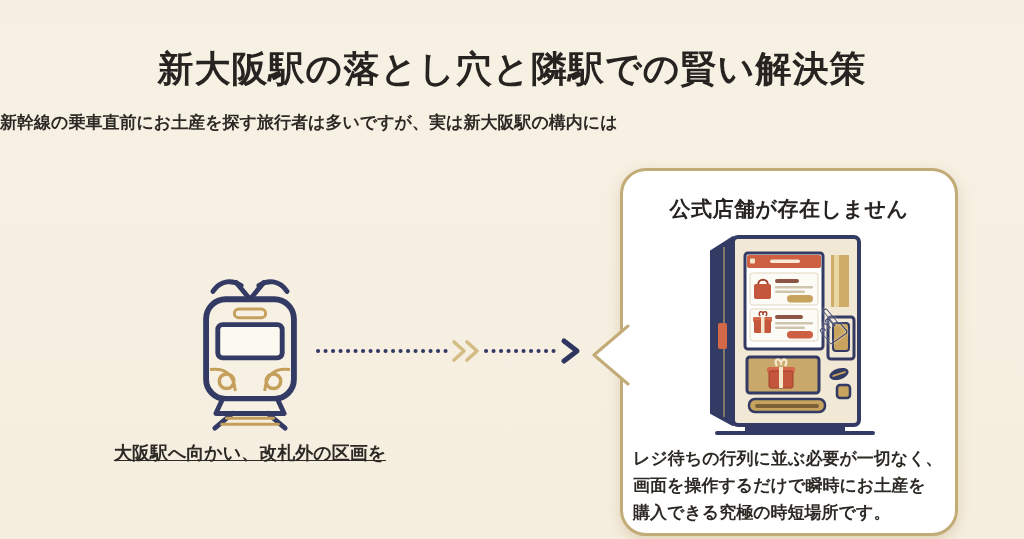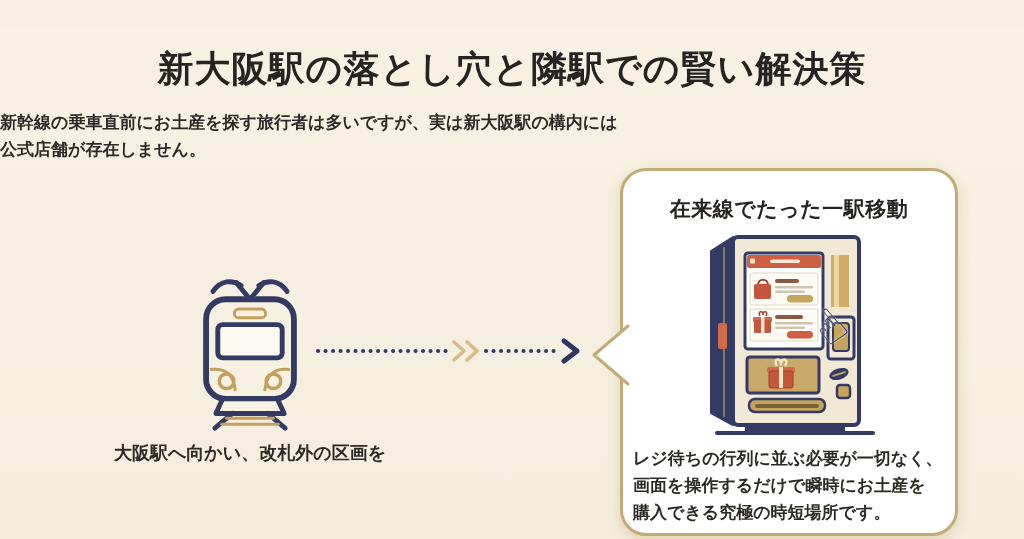--- a/index.html
+++ b/index.html
@@ -18,21 +18,21 @@
     position:absolute;top:82px;left:0;width:1024px;margin:0;
     text-align:left;font-size:17px;font-weight:700;line-height:27px;color:#2d2a25;
   }
   .left-heading{
     position:absolute;top:213px;left:100px;width:300px;
     text-align:center;font-size:22px;font-weight:800;color:#262320;letter-spacing:0.5px;
   }
   .train{position:absolute;left:178px;top:243px;width:144px;height:162px;}
   .caption{
     position:absolute;top:412px;left:80px;width:340px;margin:0;
-    text-align:center;font-size:18px;font-weight:700;line-height:28px;color:#2d2a25;
+    text-align:center;font-size:18px;font-weight:700;line-height:28px;color:#2d2a25;text-decoration:underline;
   }
   .arrow{position:absolute;left:314px;top:308px;width:272px;height:32px;}
   .bubble{
     position:absolute;left:620px;top:141px;width:338px;height:368px;
     background:#ffffff;border:3px solid #c2ab77;border-radius:26px;
     box-shadow:0 5px 14px rgba(170,140,80,0.28);
     box-sizing:border-box;
   }
   .bubble-tail{position:absolute;left:-37px;top:152px;width:44px;height:64px;}
   .bubble-heading{
@@ -51,21 +51,21 @@
     font-size:17px;font-weight:700;line-height:27px;color:#2d2a25;
   }
 </style>
 </head>
 <body>
 
 <div class="canvas">
 
   <h1 class="title">新大阪駅の落とし穴と隣駅での賢い解決策</h1>
 
-  <p class="subtitle"><span>新幹線の乗車直前にお土産を探す旅行者は多いですが、実は新大阪駅の構内には</span><br><span>公式店舗が存在しません。</span></p>
+  <p class="subtitle"><span>新幹線の乗車直前にお土産を探す旅行者は多いですが、実は新大阪駅の構内には</span><br></p>
 
 
   <div class="train">
     <svg width="144" height="162" viewBox="0 0 140 166" aria-hidden="true">
 
       <path d="M32,22 C40,10 52,10 61,16" fill="none" stroke="#333a63" stroke-width="5" stroke-linecap="round"></path>
       <path d="M108,22 C100,10 88,10 79,16" fill="none" stroke="#333a63" stroke-width="5" stroke-linecap="round"></path>
       <path d="M56,13 L70,30 L84,13" fill="none" stroke="#333a63" stroke-width="5" stroke-linecap="round" stroke-linejoin="round"></path>
 
       <rect x="25" y="30" width="90" height="102" rx="20" fill="#f7f1e4" stroke="#333a63" stroke-width="6"></rect>
@@ -100,21 +100,21 @@
       <line x1="172" y1="16" x2="242" y2="16" stroke="#333a63" stroke-width="4" stroke-linecap="round" stroke-dasharray="0.1 7.4"></line>
       <path d="M250,6 l13,10 l-13,10" fill="none" stroke="#2e3560" stroke-width="5" stroke-linecap="round" stroke-linejoin="round"></path>
     </svg>
   </div>
 
   <div class="bubble">
     <svg class="bubble-tail" width="44" height="64" viewBox="0 0 44 64" aria-hidden="true">
       <path d="M42,3 L8,32 L42,61" fill="#ffffff" stroke="#c2ab77" stroke-width="3" stroke-linejoin="round" stroke-linecap="round"></path>
     </svg>
 
-    <div class="bubble-heading">在来線でたった一駅移動</div>
+    <div class="bubble-heading">公式店舗が存在しません</div>
 
     <div class="machine">
       <svg width="200" height="212" viewBox="0 0 200 212" aria-hidden="true">
 
         <path d="M28,206 H184" stroke="#333a63" stroke-width="4" stroke-linecap="round"></path>
 
         <polygon points="22,24 44,10 44,198 22,186" fill="#333a63" stroke="#333a63" stroke-width="2" stroke-linejoin="round"></polygon>
         <path d="M35,20 V190" stroke="#9a8f6a" stroke-width="1.5"></path>
         <rect x="29" y="96" width="9" height="26" rx="2" fill="#d4694a"></rect>
 

